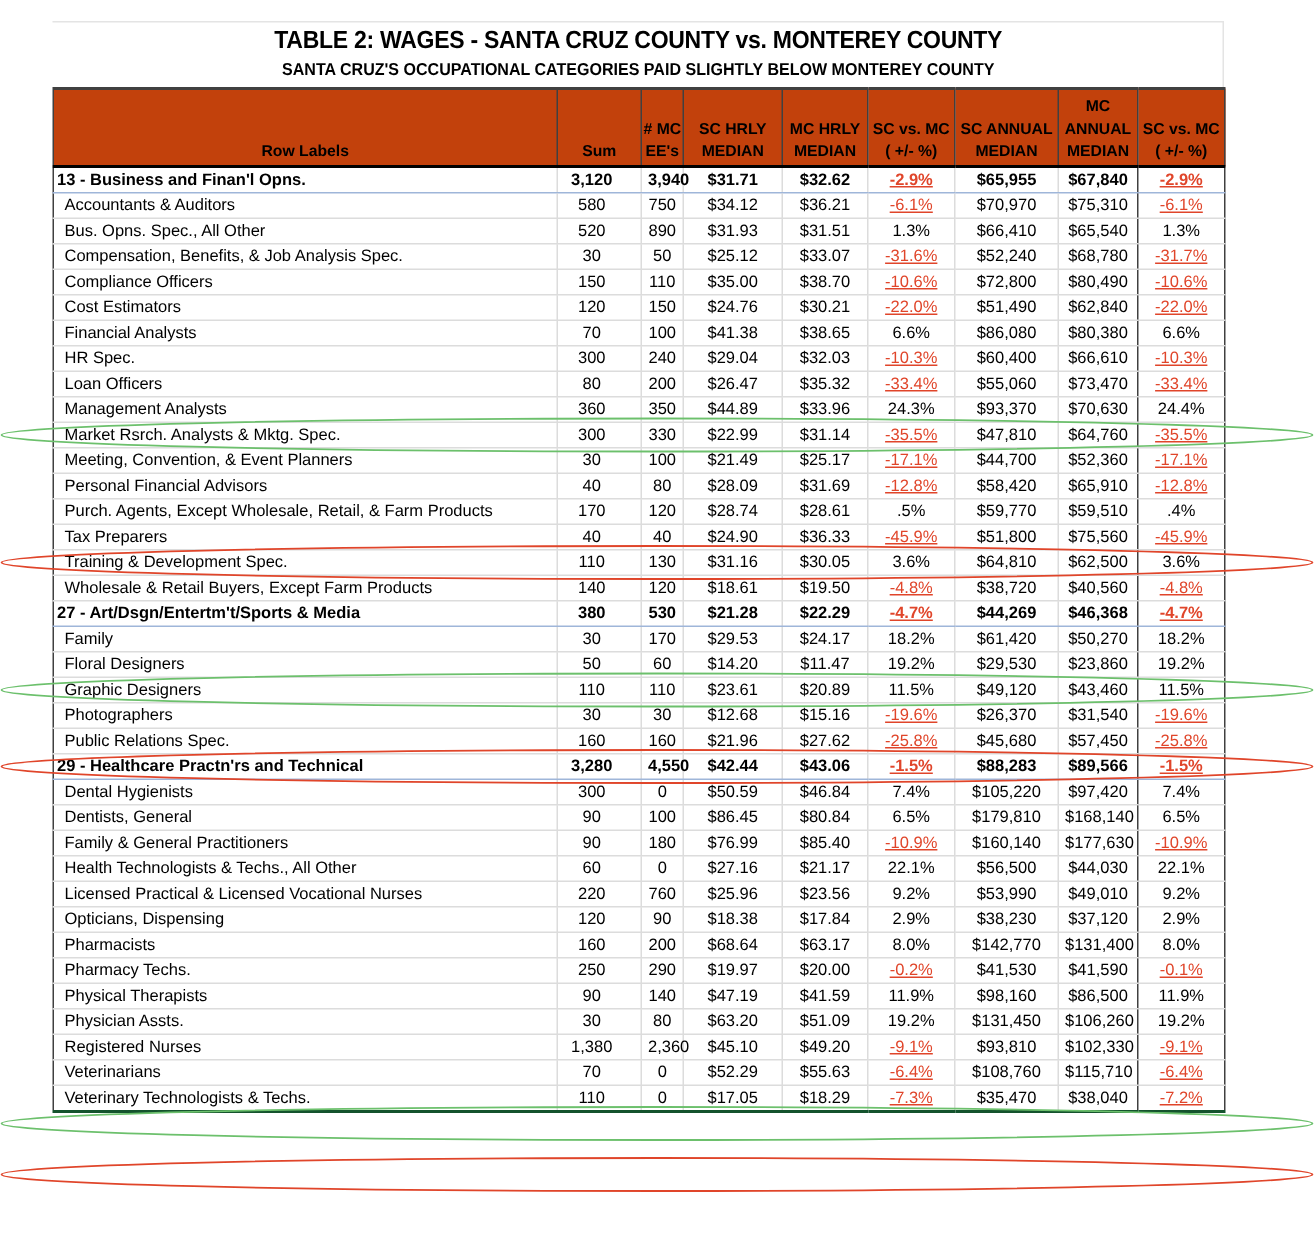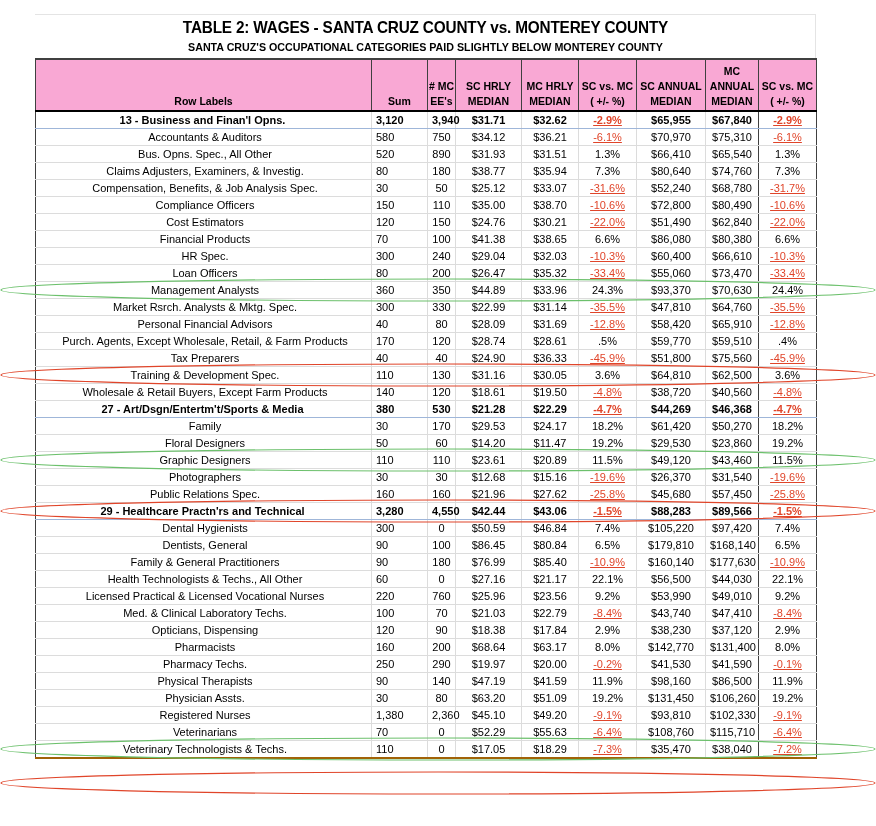--- a/index.html
+++ b/index.html
@@ -9,34 +9,34 @@
              border-top: 1px solid #e4e4e4; border-right: 1px solid #e4e4e4; box-sizing: border-box; }
     .title { position: absolute; left: 35px; top: 18px; width: 781px; text-align: center;
              font-size: 16.5px; font-weight: bold; letter-spacing: -0.2px; transform: scaleX(0.93); }
     .subtitle { position: absolute; left: 35px; top: 41px; width: 781px; text-align: center;
                 font-size: 11.5px; font-weight: bold; transform: scaleX(0.93); }
     table { position: absolute; left: 35px; top: 58px; border-collapse: collapse;
             table-layout: fixed; width: 781px; font-size: 11px; }
     col.c0 { width: 336px; } col.c1 { width: 56px; } col.c2 { width: 28px; }
     col.c3 { width: 66px; } col.c4 { width: 57px; } col.c5 { width: 58px; }
     col.c6 { width: 69px; } col.c7 { width: 53px; } col.c8 { width: 58px; }
-    thead th { background: #f9a8d4; font-weight: bold; font-size: 10.5px; vertical-align: bottom;
+    thead th { background: #c2410c; font-weight: bold; font-size: 10.5px; vertical-align: bottom;
                text-align: center; border-left: 1px solid #404040; border-right: 1px solid #404040;
                border-top: 2px solid #404040; border-bottom: 2px solid #000; height: 49px;
                padding: 0 1px 1px 1px; line-height: 15px; white-space: nowrap; }
     thead th.rowlab { text-align: center; }
     tbody td { height: 16px; padding: 0 4px; white-space: nowrap; border-bottom: 1px solid #dcdcdc;
                border-right: 1px solid #dcdcdc; text-align: center; line-height: 16px; }
-    tbody td.lab { text-align: center; padding-left: 7px; border-left: 1px solid #404040; }
-    tbody td.sum { text-align: left; padding-right: 14px; }
+    tbody td.lab { text-align: left; padding-left: 7px; border-left: 1px solid #404040; }
+    tbody td.sum { text-align: center; padding-right: 14px; }
     tbody tr.grp td { font-weight: bold; border-bottom: 1px solid #9fb6d9; }
     tbody tr.grp td.lab { padding-left: 2px; }
     tbody td.bl { border-left: 1.5px solid #202020; }
     tbody td.br { border-right: 1.5px solid #404040; }
-    tbody tr:last-child td { border-bottom: 2px solid #a16207; }
+    tbody tr:last-child td { border-bottom: 2px solid #14532d; }
     .neg { color: #e0452a; text-decoration: underline; }
     .ellipses { position: absolute; left: 0; top: 0; width: 876px; height: 826px; pointer-events: none; }
   </style>
 </head>
 <body>
 
 <div class="frame"></div>
 <div class="title">TABLE 2:  WAGES - SANTA CRUZ COUNTY vs. MONTEREY COUNTY</div>
 <div class="subtitle">SANTA CRUZ'S OCCUPATIONAL CATEGORIES PAID SLIGHTLY BELOW MONTEREY COUNTY</div>
 
@@ -119,31 +119,20 @@
         <td class="sum">520</td>
         <td class="">890</td>
         <td class="">$31.93</td>
         <td class="">$31.51</td>
         <td class="bl">1.3%</td>
         <td class="bl">$66,410</td>
         <td class="br">$65,540</td>
         <td class="br">1.3%</td>
       </tr>
       <tr>
-        <td class="lab">Claims Adjusters, Examiners, &amp; Investig.</td>
-        <td class="sum">80</td>
-        <td class="">180</td>
-        <td class="">$38.77</td>
-        <td class="">$35.94</td>
-        <td class="bl">7.3%</td>
-        <td class="bl">$80,640</td>
-        <td class="br">$74,760</td>
-        <td class="br">7.3%</td>
-      </tr>
-      <tr>
         <td class="lab">Compensation, Benefits, &amp; Job Analysis Spec.</td>
         <td class="sum">30</td>
         <td class="">50</td>
         <td class="">$25.12</td>
         <td class="">$33.07</td>
         <td class="bl neg">-31.6%</td>
         <td class="bl">$52,240</td>
         <td class="br">$68,780</td>
         <td class="br neg">-31.7%</td>
       </tr>
@@ -163,21 +152,21 @@
         <td class="sum">120</td>
         <td class="">150</td>
         <td class="">$24.76</td>
         <td class="">$30.21</td>
         <td class="bl neg">-22.0%</td>
         <td class="bl">$51,490</td>
         <td class="br">$62,840</td>
         <td class="br neg">-22.0%</td>
       </tr>
       <tr>
-        <td class="lab">Financial Products</td>
+        <td class="lab">Financial Analysts</td>
         <td class="sum">70</td>
         <td class="">100</td>
         <td class="">$41.38</td>
         <td class="">$38.65</td>
         <td class="bl">6.6%</td>
         <td class="bl">$86,080</td>
         <td class="br">$80,380</td>
         <td class="br">6.6%</td>
       </tr>
       <tr>
@@ -216,20 +205,31 @@
       <tr>
         <td class="lab">Market Rsrch. Analysts &amp; Mktg. Spec.</td>
         <td class="sum">300</td>
         <td class="">330</td>
         <td class="">$22.99</td>
         <td class="">$31.14</td>
         <td class="bl neg">-35.5%</td>
         <td class="bl">$47,810</td>
         <td class="br">$64,760</td>
         <td class="br neg">-35.5%</td>
+      </tr>
+      <tr>
+        <td class="lab">Meeting, Convention, &amp; Event Planners</td>
+        <td class="sum">30</td>
+        <td class="">100</td>
+        <td class="">$21.49</td>
+        <td class="">$25.17</td>
+        <td class="bl neg">-17.1%</td>
+        <td class="bl">$44,700</td>
+        <td class="br">$52,360</td>
+        <td class="br neg">-17.1%</td>
       </tr>
       <tr>
         <td class="lab">Personal Financial Advisors</td>
         <td class="sum">40</td>
         <td class="">80</td>
         <td class="">$28.09</td>
         <td class="">$31.69</td>
         <td class="bl neg">-12.8%</td>
         <td class="bl">$58,420</td>
         <td class="br">$65,910</td>
@@ -403,31 +403,20 @@
       <tr>
         <td class="lab">Licensed Practical &amp; Licensed Vocational Nurses</td>
         <td class="sum">220</td>
         <td class="">760</td>
         <td class="">$25.96</td>
         <td class="">$23.56</td>
         <td class="bl">9.2%</td>
         <td class="bl">$53,990</td>
         <td class="br">$49,010</td>
         <td class="br">9.2%</td>
-      </tr>
-      <tr>
-        <td class="lab">Med. &amp; Clinical Laboratory Techs.</td>
-        <td class="sum">100</td>
-        <td class="">70</td>
-        <td class="">$21.03</td>
-        <td class="">$22.79</td>
-        <td class="bl neg">-8.4%</td>
-        <td class="bl">$43,740</td>
-        <td class="br">$47,410</td>
-        <td class="br neg">-8.4%</td>
       </tr>
       <tr>
         <td class="lab">Opticians, Dispensing</td>
         <td class="sum">120</td>
         <td class="">90</td>
         <td class="">$18.38</td>
         <td class="">$17.84</td>
         <td class="bl">2.9%</td>
         <td class="bl">$38,230</td>
         <td class="br">$37,120</td>

